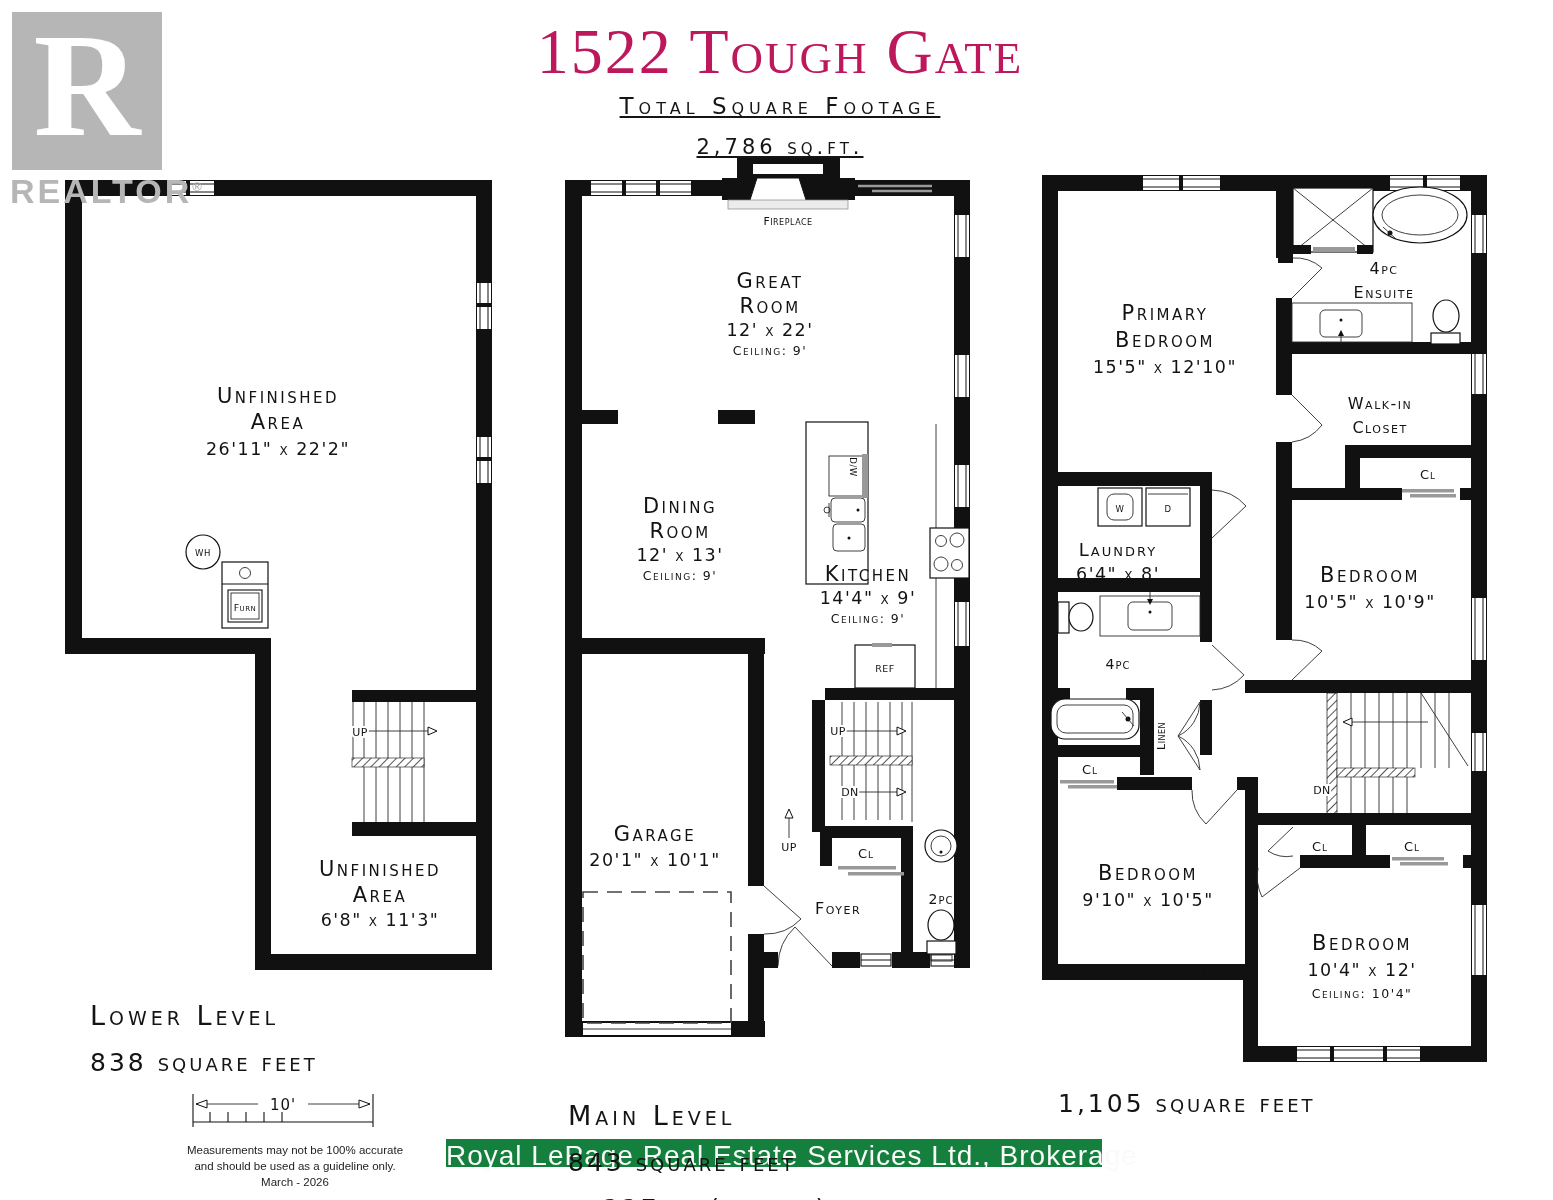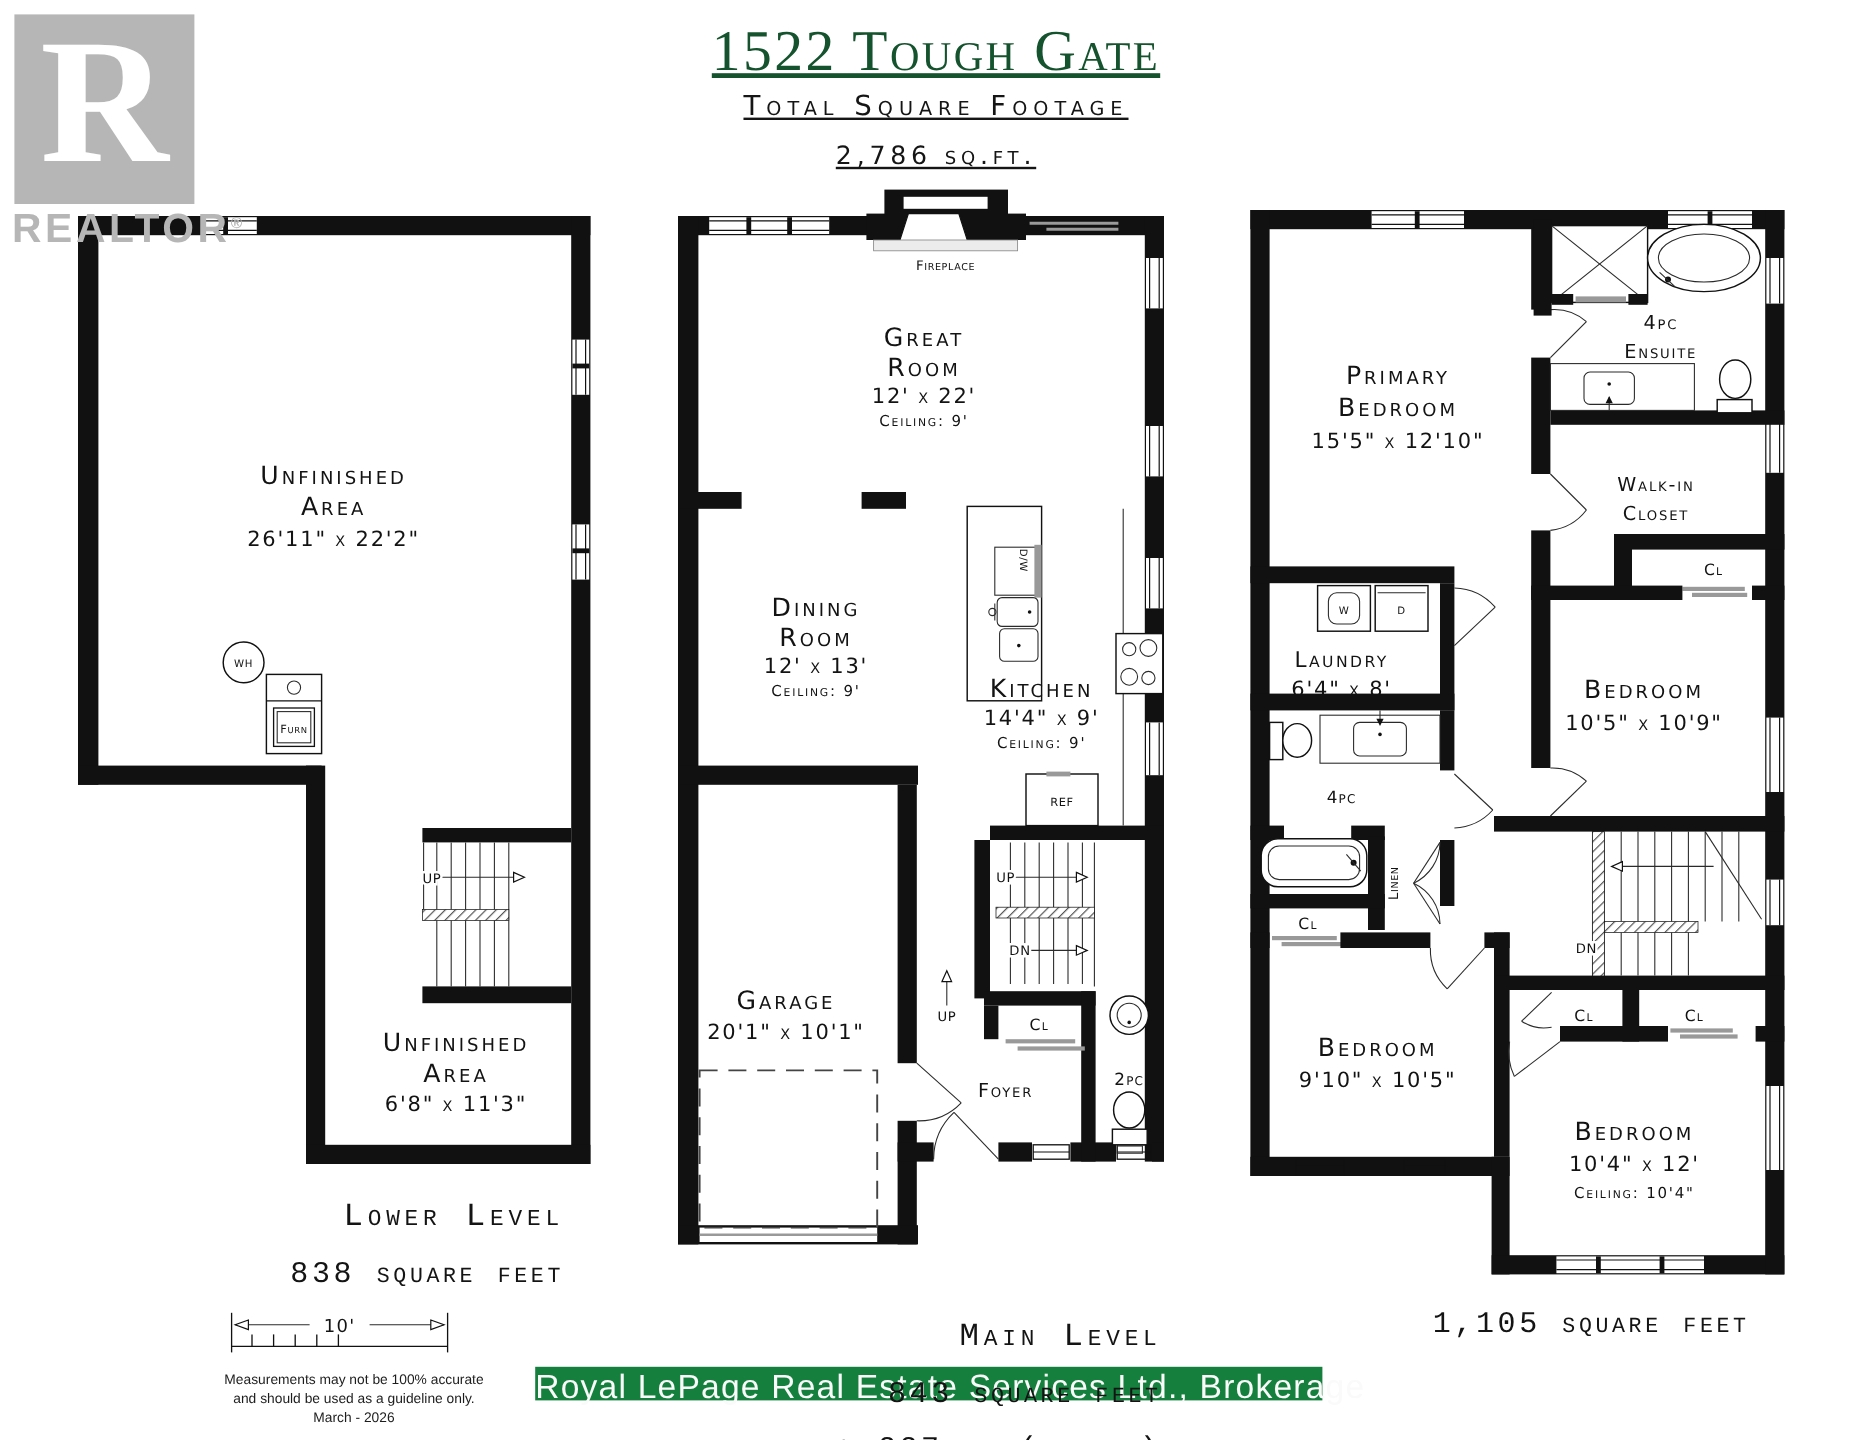--- a/index.html
+++ b/index.html
@@ -1,35 +1,35 @@
 <!DOCTYPE html>
 <html><head>
 <meta charset="utf-8">
 <style>
   html,body{margin:0;padding:0;background:#fff;}
   .page{position:relative;width:1553px;height:1200px;background:#fff;overflow:hidden;
         font-family:"DejaVu Sans",sans-serif;}
   .arch{font-family:"DejaVu Sans",sans-serif;font-variant:small-caps;color:#151515;text-decoration:underline;}
   
   .header{position:absolute;left:400px;top:18px;width:760px;text-align:center;}
-  .addr{font-family:"Liberation Serif",serif;font-variant:small-caps;font-size:48px;
-        letter-spacing:2px;color:#14532d;line-height:1.05;text-decoration:underline;}
+  .addr{font-family:"Liberation Serif",serif;font-variant:small-caps;font-size:64px;
+        letter-spacing:2px;color:#be185d;line-height:1.05;}
   .sub{font-size:23px;letter-spacing:5px;margin-top:8px;font-weight:500;}
   .tot{font-size:21px;letter-spacing:4px;margin-top:16px;font-weight:500;}
   
   .logo{position:absolute;left:10px;top:8px;width:200px;height:210px;}
   .logo-box{position:absolute;left:2px;top:4px;width:150px;height:158px;background:#b6b6b6;
             display:flex;align-items:center;justify-content:center;}
   .logo-r{font-family:"Liberation Serif",serif;font-weight:bold;font-size:148px;color:#fff;
           line-height:1;transform:translateY(-6px);}
   .logo-word{position:absolute;left:0px;top:164px;width:186px;font-family:"Liberation Sans",sans-serif;
              font-weight:bold;font-size:34px;letter-spacing:3px;color:#b6b6b6;}
   .logo-reg{font-size:13px;vertical-align:super;}
   
-  .lt{position:absolute;text-align:right;font-variant:small-caps;color:#141414;font-family:Liberation Mono, monospace;}
+  .lt{position:absolute;text-align:left;font-variant:small-caps;color:#141414;}
   .lt .l1{font-size:27px;letter-spacing:4px;font-weight:500;}
   .lt .l2{font-size:25px;letter-spacing:3px;font-weight:500;margin-top:17px;}
   
   .watermark{position:absolute;left:446px;top:1139px;width:656px;height:28px;background:#15803d;
              color:#fafafa;font-family:"Liberation Sans",sans-serif;font-size:28px;
              line-height:33px;text-align:center;letter-spacing:1px;white-space:nowrap;}
   
   .disclaimer{position:absolute;left:122px;top:1142px;width:346px;text-align:center;
               font-family:"Liberation Sans",sans-serif;font-size:11.5px;color:#1d1d1d;line-height:1.4;}
   

